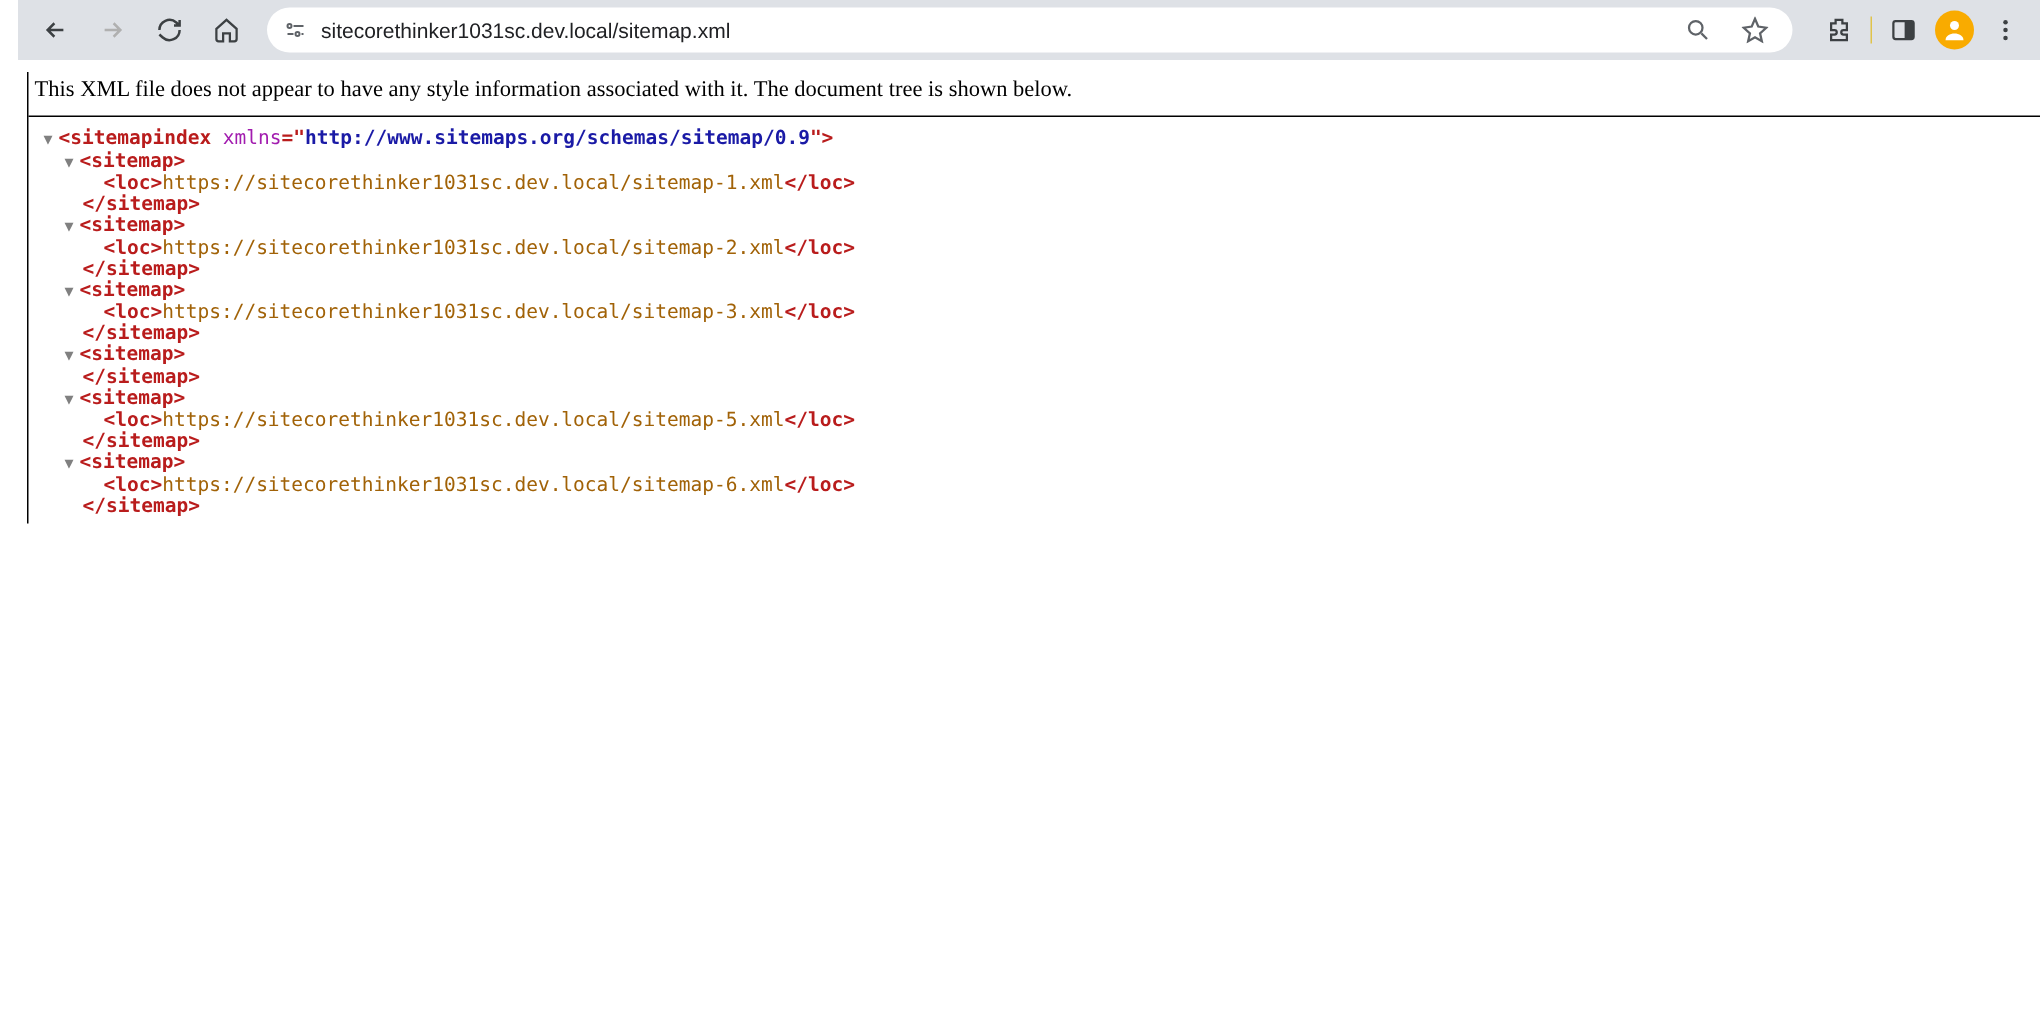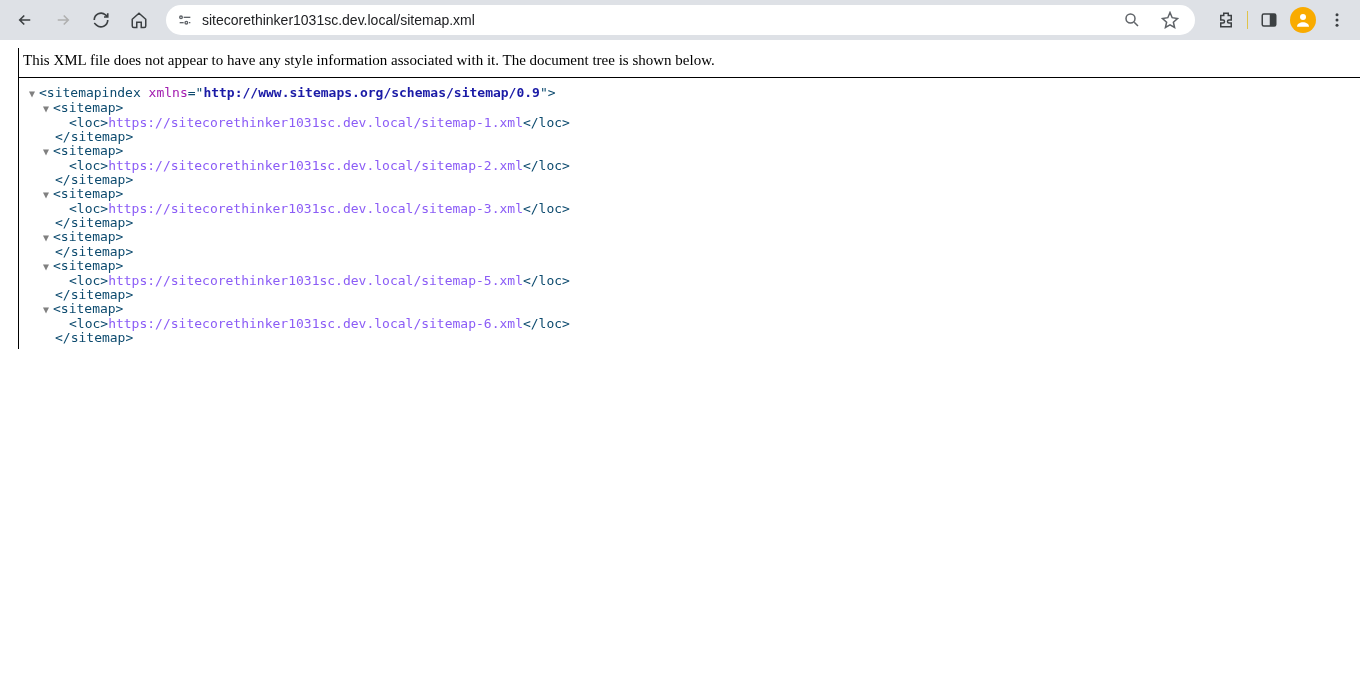--- a/index.html
+++ b/index.html
@@ -14,20 +14,21 @@
       background: #fff;
       overflow: hidden;
     }
     .browser-toolbar {
       height: 40px;
       background: #dee1e6;
       display: flex;
       align-items: center;
       padding: 0 8px;
       gap: 4px;
+      margin-left: 12px;
     }
     .nav-btn {
       width: 34px;
       height: 34px;
       border: none;
       background: transparent;
       border-radius: 50%;
       display: flex;
       align-items: center;
       justify-content: center;
@@ -123,31 +124,32 @@
     .xml-tree {
       font-family: Consolas, monospace;
       font-size: 13px;
       padding: 8px 4px 4px 8px;
       line-height: 14px;
     }
     .line {
       white-space: pre;
     }
     .tag {
-      color: #0c4a6e;
+      color: #b91c1c;
+      font-weight: bold;
     }
     .attr-name {
       color: #a21caf;
     }
     .attr-value {
       color: #1a1aa6;
       font-weight: bold;
     }
     .text-content {
-      color: #8b5cf6;
+      color: #a16207;
     }
     .expander {
       color: #808080;
       cursor: pointer;
       font-size: 10px;
       display: inline-block;
       width: 10px;
       margin-left: -12px;
       padding-right: 2px;
       user-select: none;

